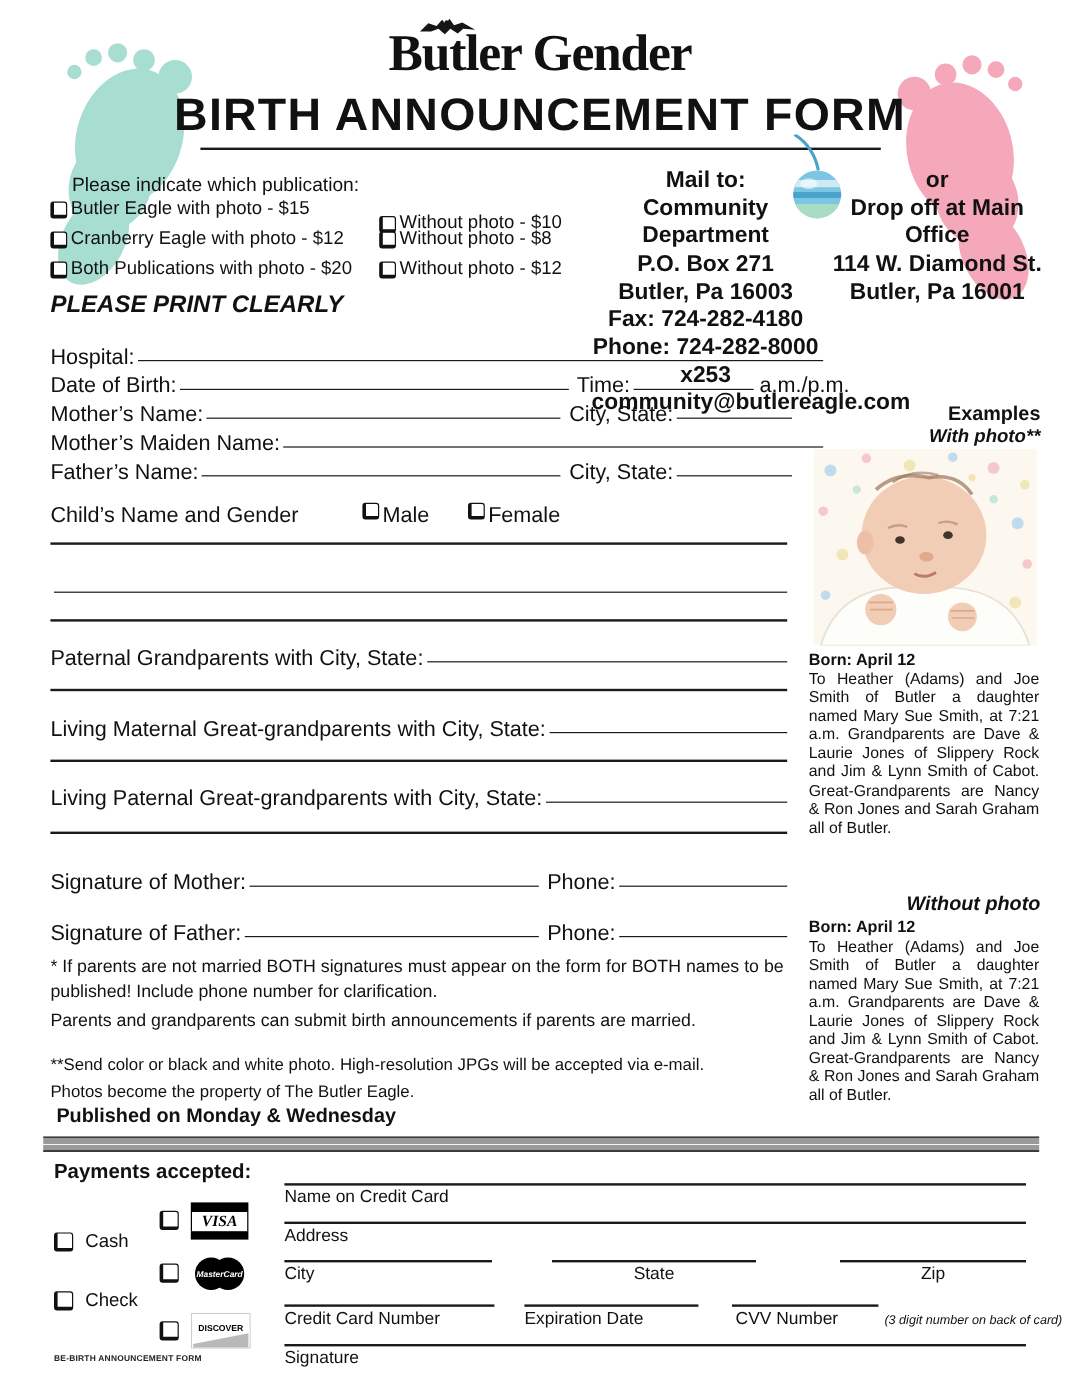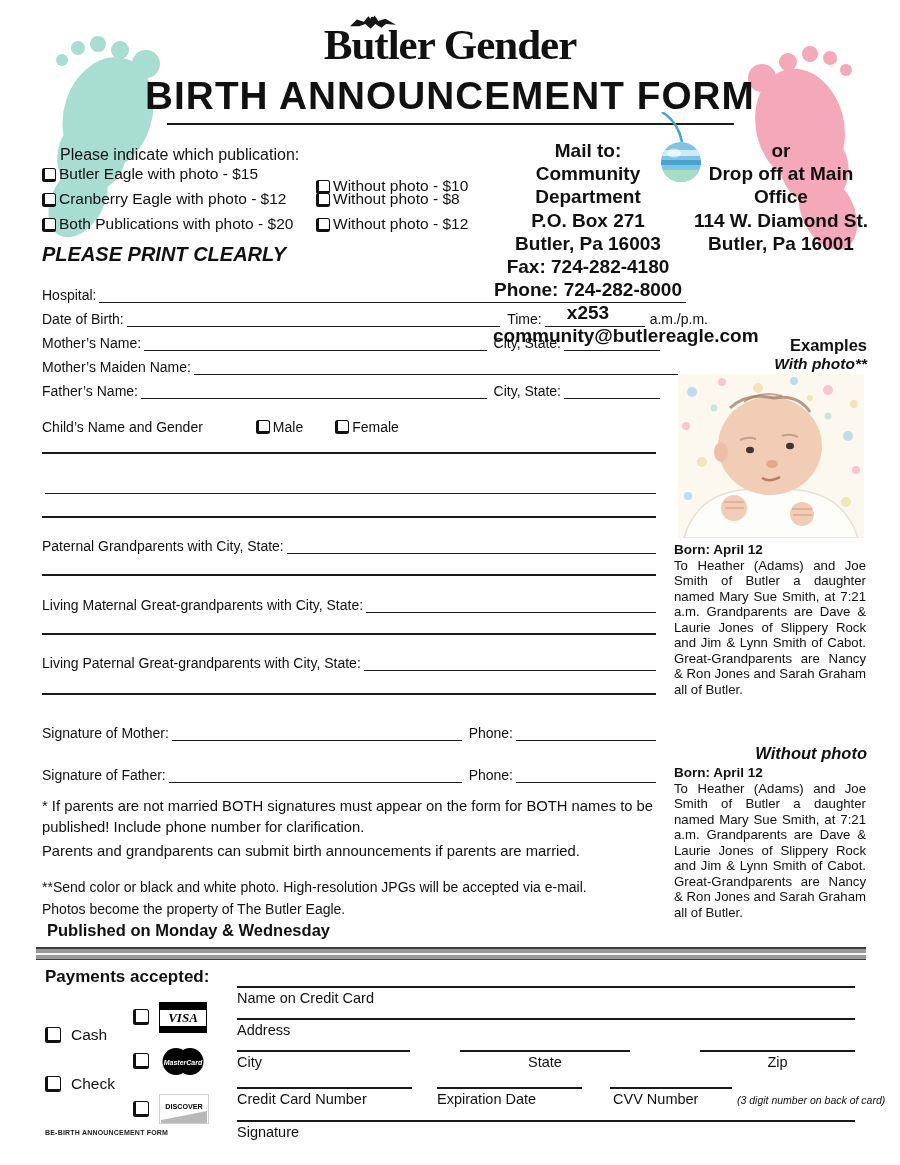--- a/index.html
+++ b/index.html
@@ -16,21 +16,21 @@
   .foot{pointer-events:none;}
   
   .small-label{font-size:16px;}
   .optrow{display:flex;align-items:flex-end;font-size:15.5px;white-space:nowrap;}
   .cb{display:inline-block;width:10px;height:10px;border:1.7px solid #111;border-left-width:3px;
       border-bottom-width:3px;border-radius:2.5px;background:#fff;flex:none;margin:0 3px 1px 0;}
   .cb.lg{width:12px;height:12px;}
   
   .addr{text-align:center;font-weight:bold;font-size:19px;line-height:1.22;}
   
-  .frow{display:flex;align-items:flex-end;font-size:14px;white-space:nowrap;}
+  .frow{display:flex;font-size:18px;white-space:nowrap;}
   .fill{flex:1;border-bottom:1.8px solid #1a1a1a;height:13px;margin-left:3px;min-width:20px;}
   .fillw{border-bottom:1.8px solid #1a1a1a;height:13px;margin-left:3px;flex:none;}
   .rule{height:2px;background:#1a1a1a;}
   .ccline{height:2px;background:#1a1a1a;}
   .cclabel{font-size:14.5px;}
   .note{font-size:14.8px;line-height:1.45;}
   .note2{font-size:14px;line-height:1.4;}
   .bold{font-weight:bold;}
   .bolditalic{font-weight:bold;font-style:italic;}
   

